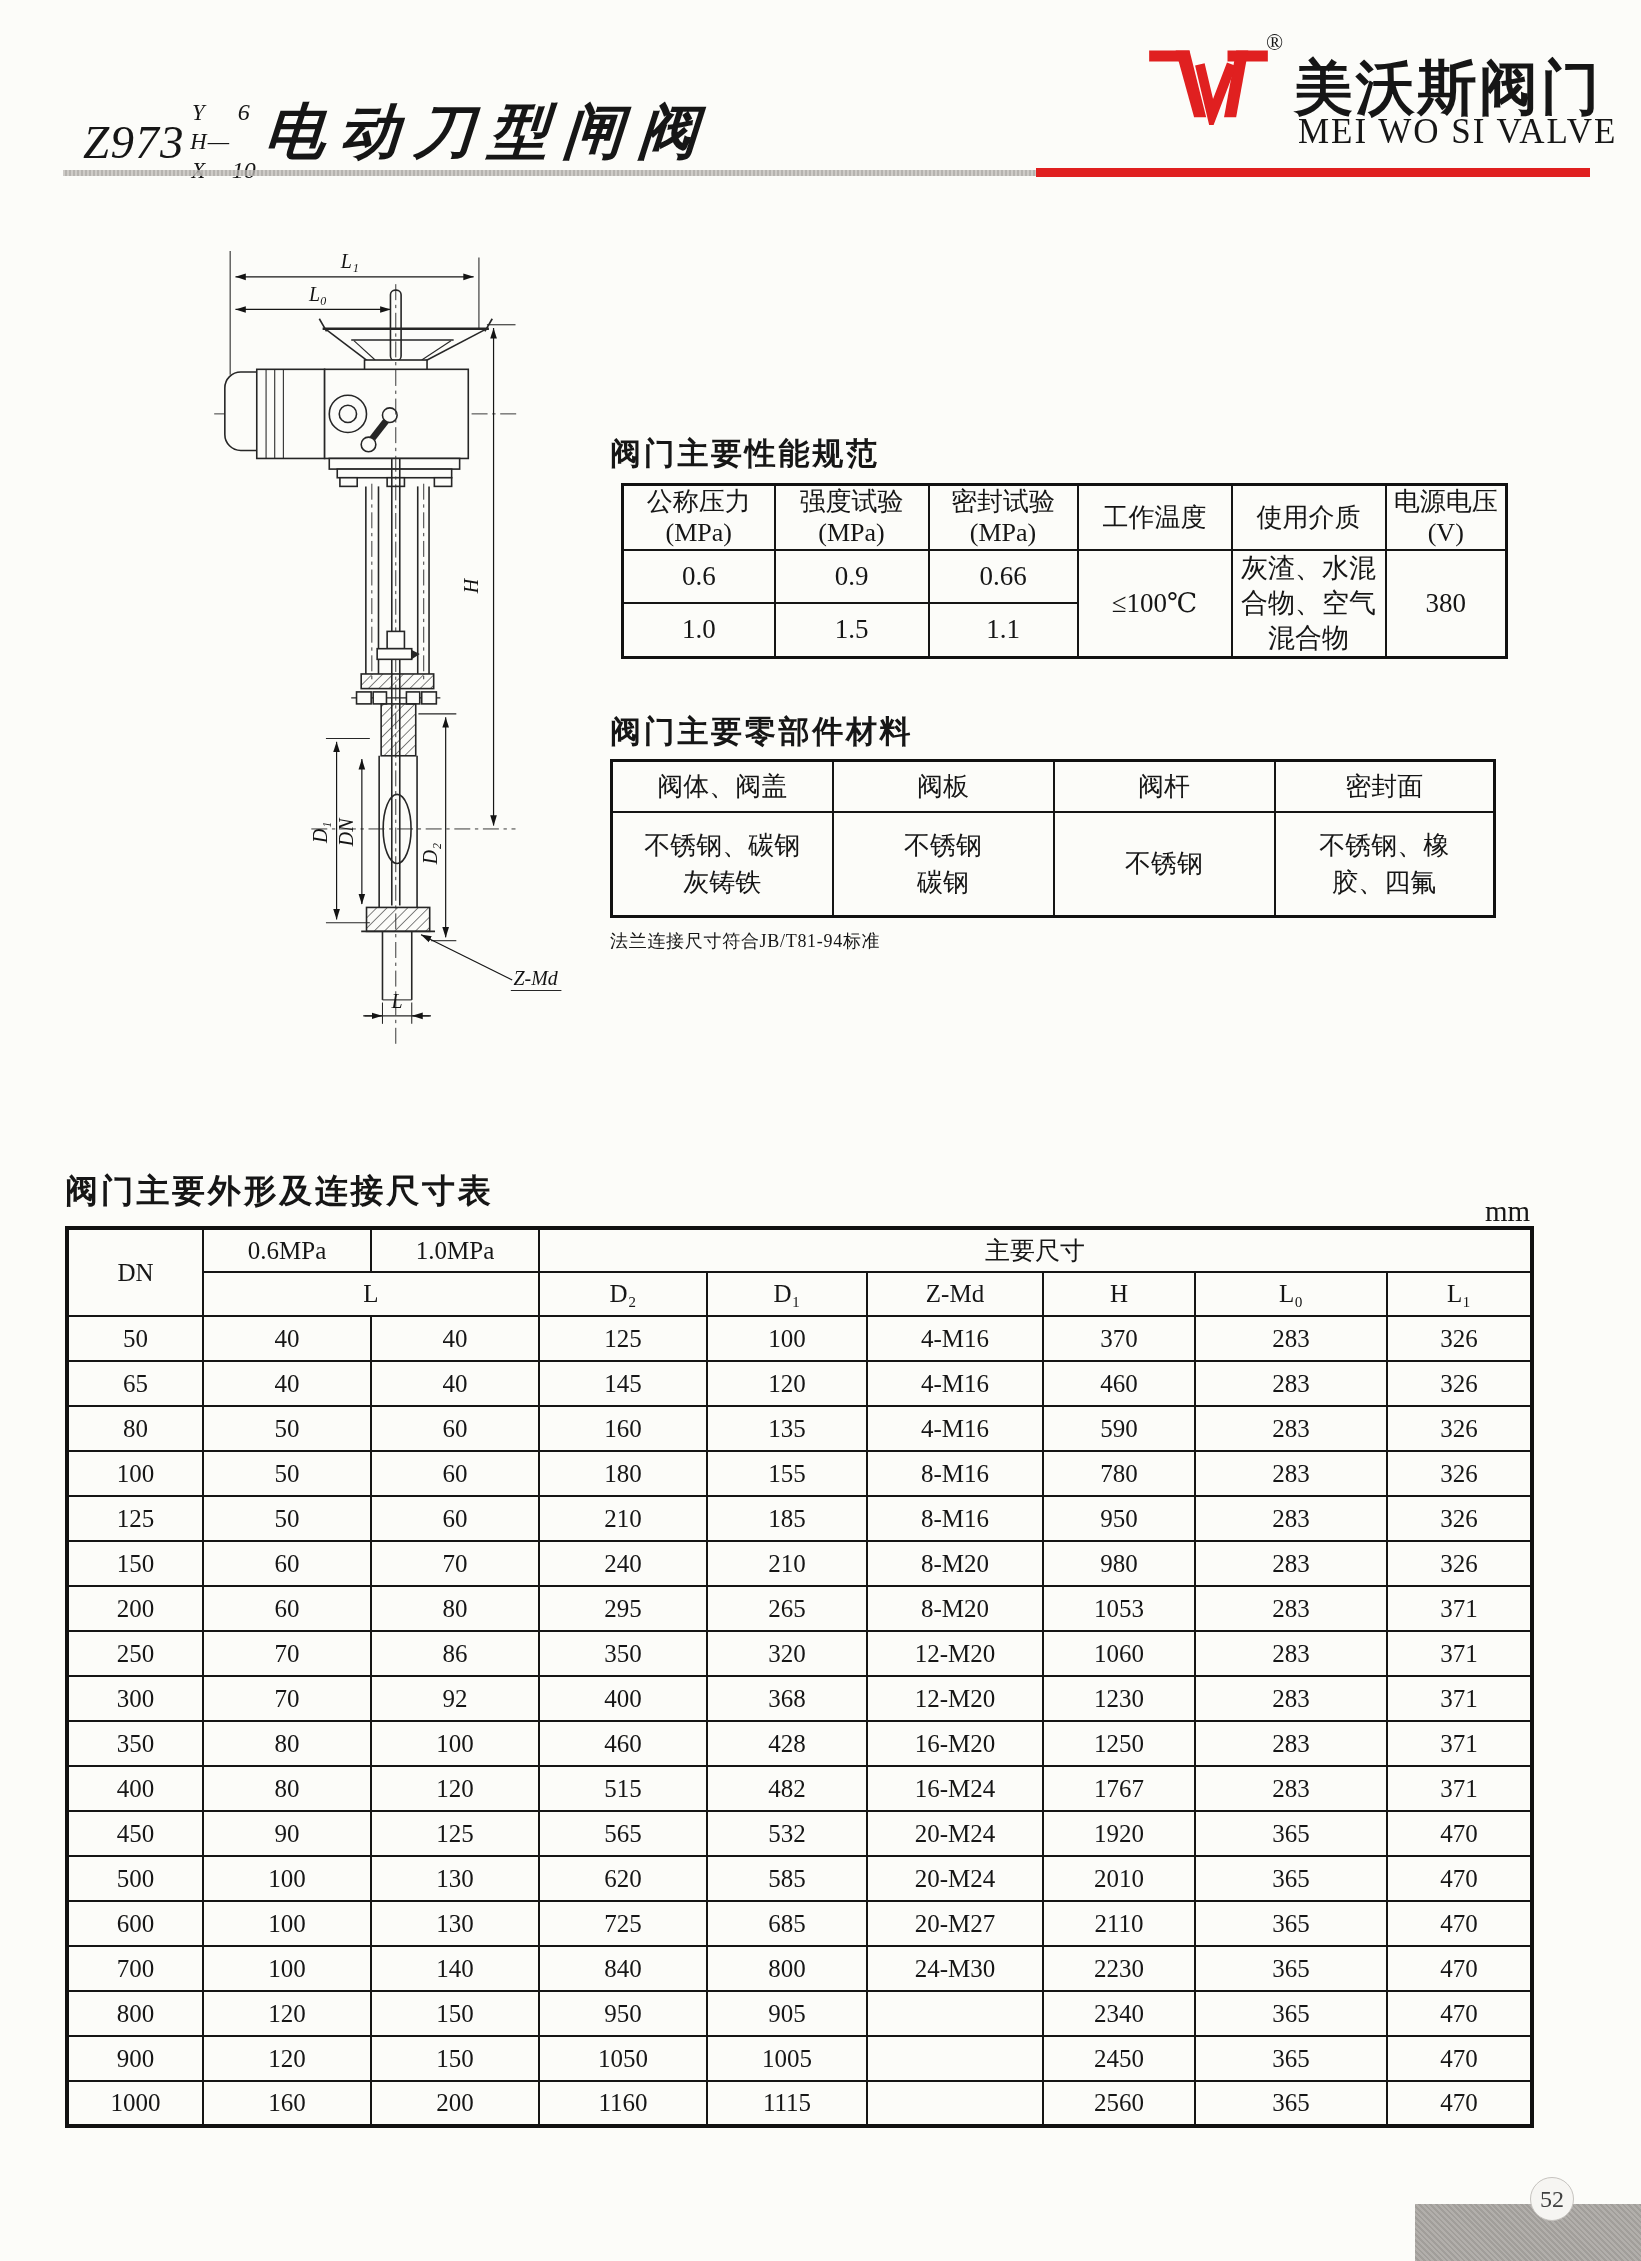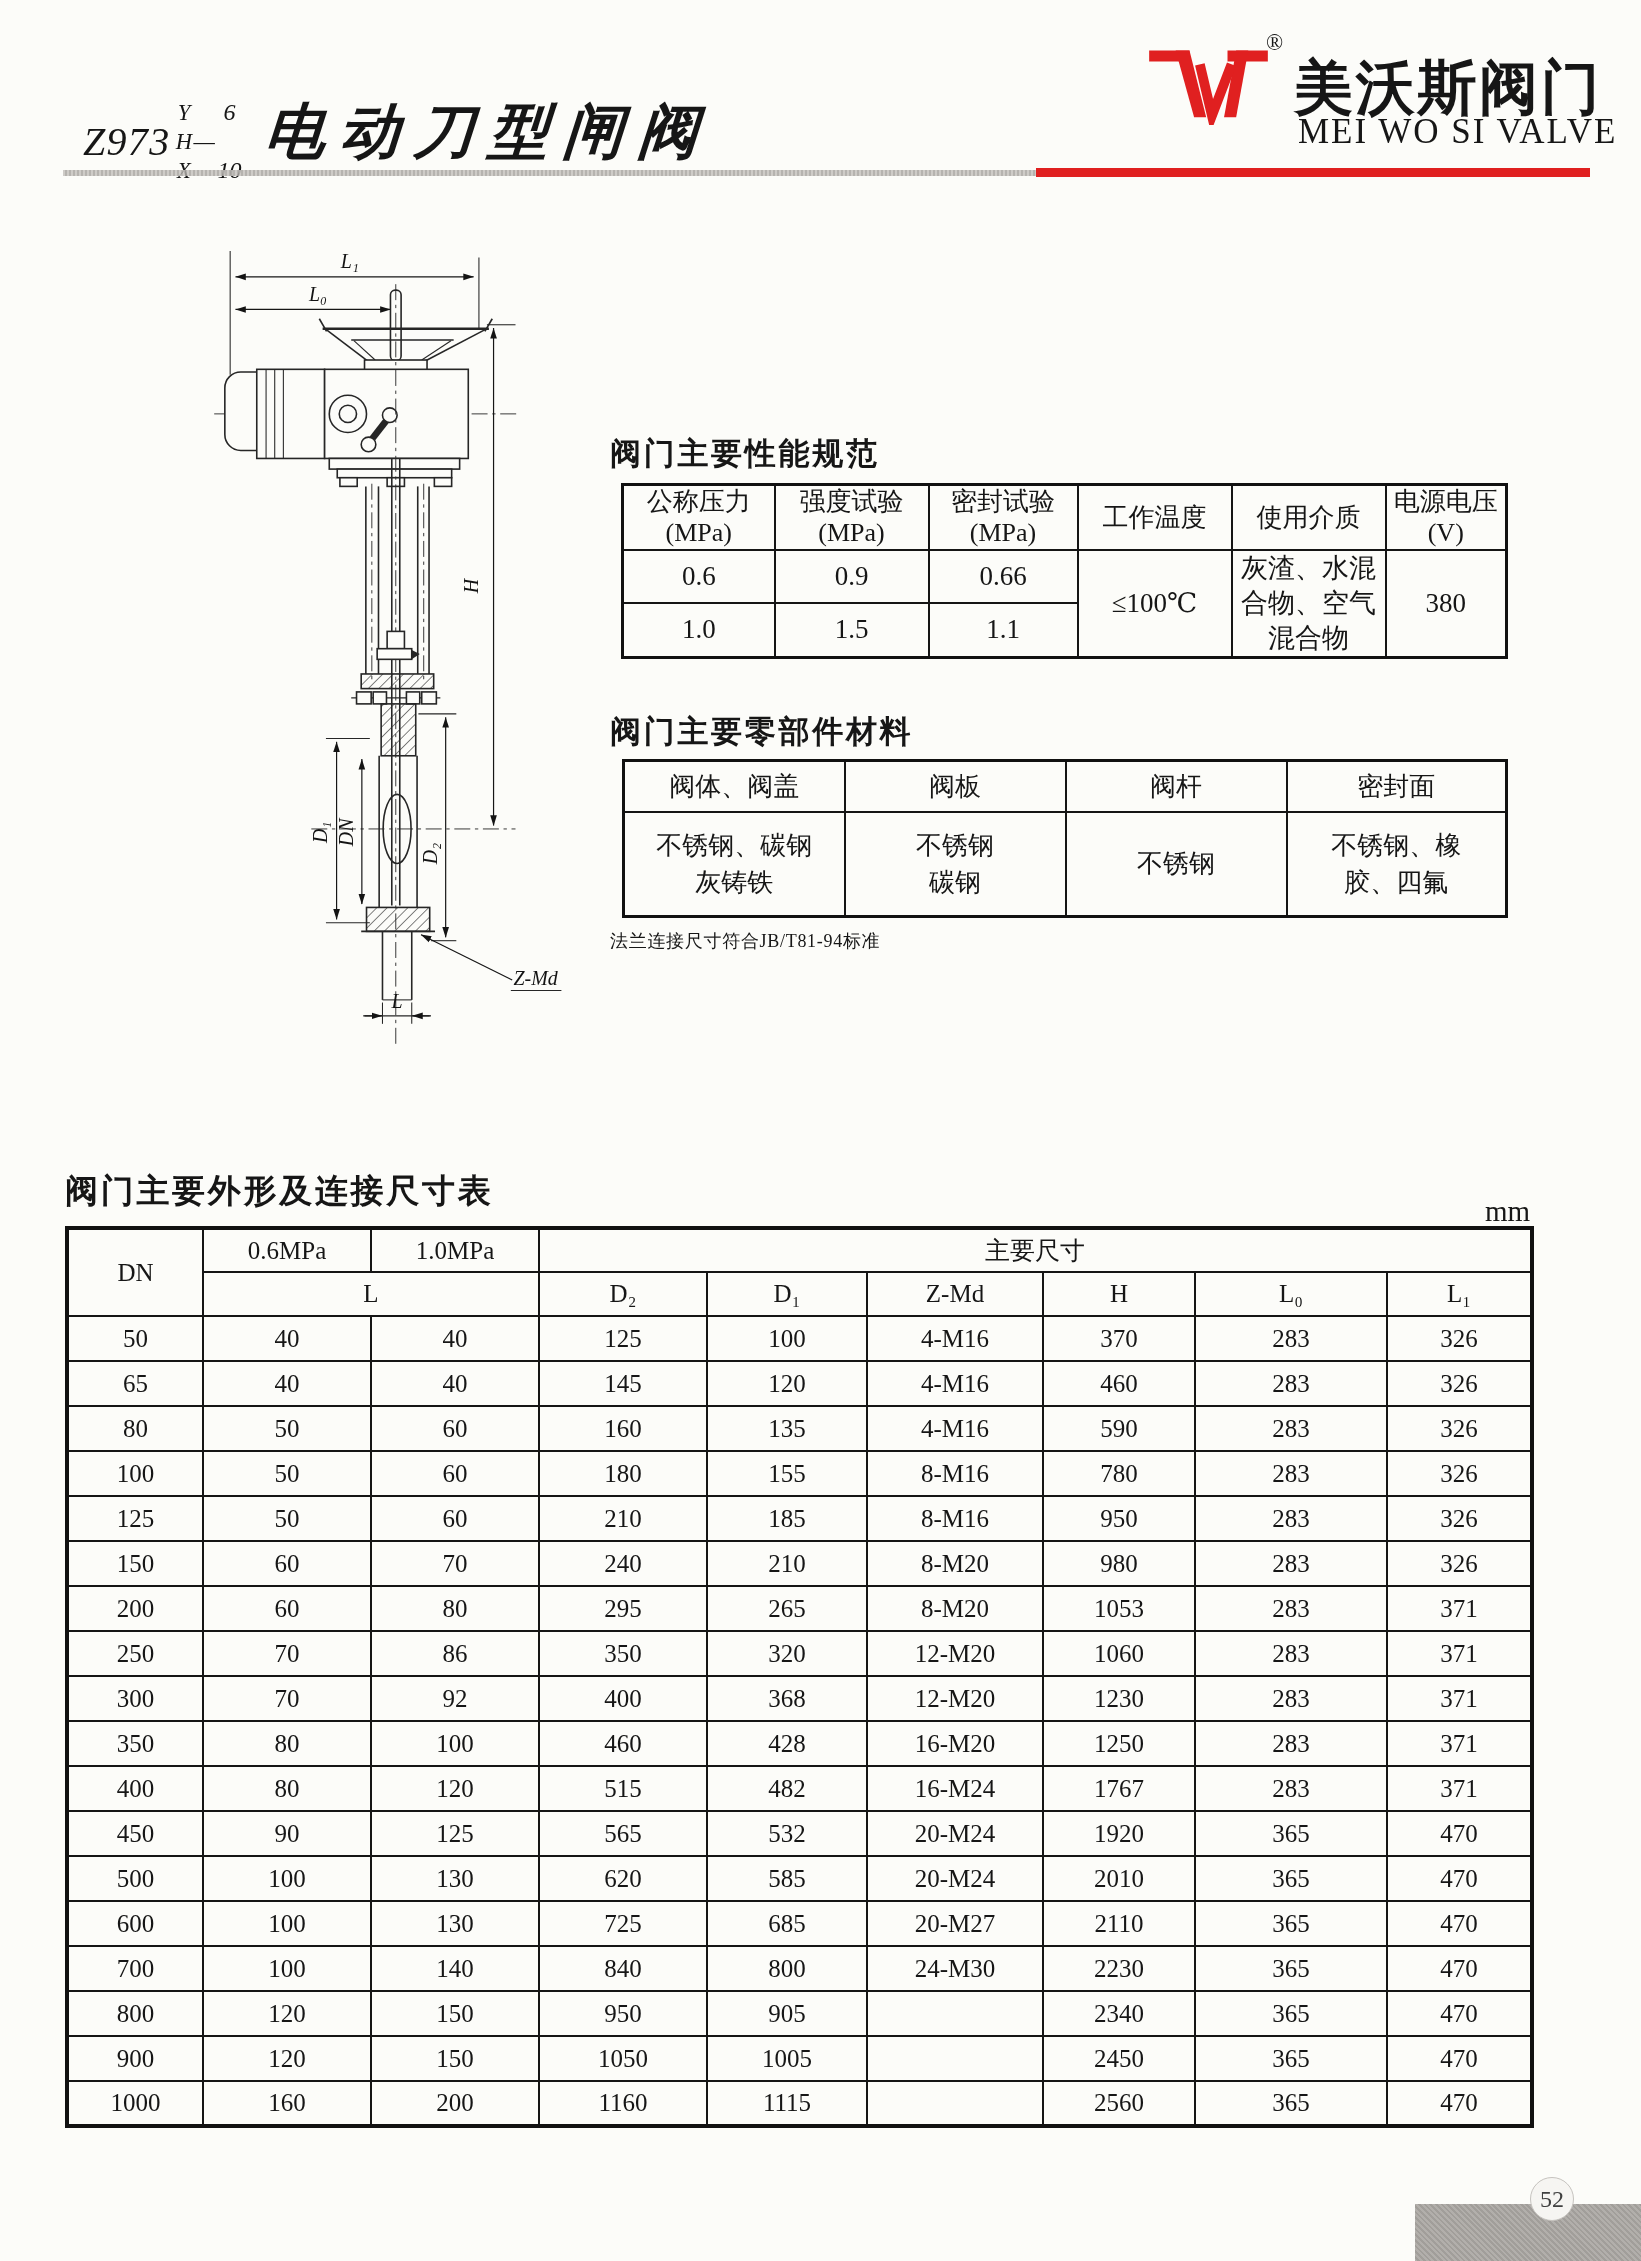--- a/index.html
+++ b/index.html
@@ -7,21 +7,21 @@
   .page {
     position:relative; width:1642px; height:2261px;
     background:#fcfcf9; overflow:hidden;
     font-family:"Liberation Serif","DejaVu Serif",serif; color:#161616;
   }
   
   .model-block{
     position:absolute; left:83px; top:98px; display:flex; align-items:center;
     font-style:italic; font-family:"Liberation Serif","DejaVu Serif",serif;
   }
-  .model-prefix{ font-size:40px; letter-spacing:1.3px; }
+  .model-prefix{ font-size:47px; letter-spacing:1.3px; }
   .model-variants{ display:flex; flex-direction:column; margin-left:5.3px; font-size:22.6px; line-height:29px; text-align:center; }
   .model-dash{ font-size:24px; margin:0 2.7px 0 1.3px; }
   .model-sizes{ display:flex; flex-direction:column; justify-content:space-between; height:85px; font-size:24px; text-align:center; }
   .page-title{
     position:absolute; left:265px; top:92px;
     font-family:"Liberation Sans","DejaVu Sans",sans-serif;
     font-weight:bold; font-style:italic; font-size:60px; letter-spacing:14.6px;
     transform:skewX(-4deg); white-space:nowrap;
   }
   .logo{ position:absolute; left:1145px; top:29px; width:466px; height:133px; }
@@ -57,21 +57,21 @@
   }
   
   table{ border-collapse:collapse; table-layout:fixed; position:absolute; background:#fcfcf9; }
   th,td{
     border:2px solid #151515; text-align:center; vertical-align:middle;
     font-weight:normal; white-space:pre-line;
   }
   .perf-table{ left:610px; top:483px; width:883px; border:3.3px solid #111;margin-left:11px; }
   .perf-table th{ height:65px; font-size:26px; line-height:31px; }
   .perf-table td{ height:52px; font-size:27px; }
-  .mat-table{ left:610px; top:759px; width:883px; border:3.3px solid #111;margin-left:12px; }
+  .mat-table{ left:610px; top:759px; width:883px; border:3.3px solid #111; }
   .mat-table th{ height:51px; font-size:26px; }
   .mat-table td{ height:105px; font-size:26px; line-height:37px; }
   .note{ position:absolute; left:610px; top:929px; font-size:18px; letter-spacing:0.7px;font-family:Liberation Serif, serif; }
   .dims-unit{ position:absolute; left:1424px; top:1195px; width:106px; text-align:right; font-size:29px; }
   .dims-table{ left:65px; top:1226px; width:1467px; border:4px solid #111; }
   .dims-table th{ font-size:25px; }
   .dims-table .h1 th{ height:44px; }
   .dims-table .h2 th{ height:44px; }
   .dims-table td{ height:45px; font-size:25px; }
   

